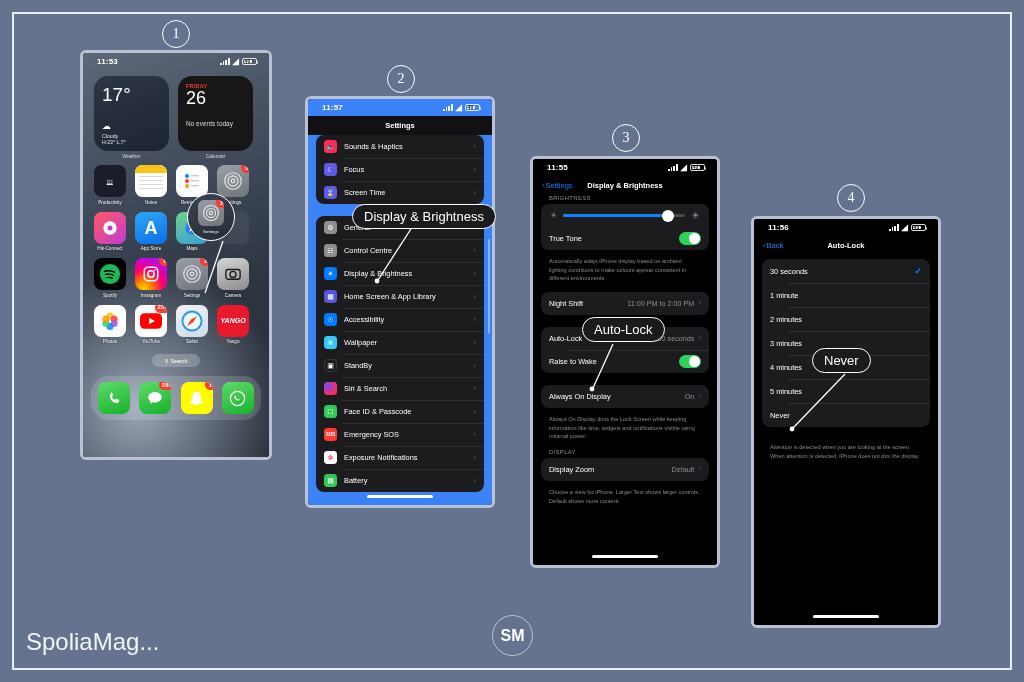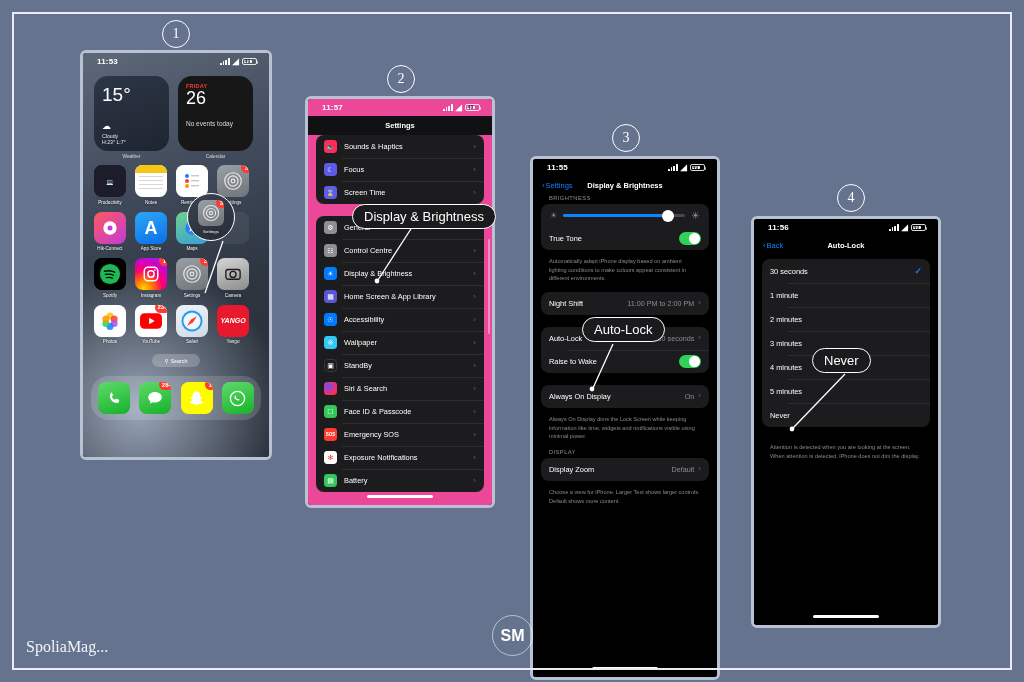--- a/index.html
+++ b/index.html
@@ -199,29 +199,29 @@
     width: 22px; height: 13px; border-radius: 7px; position: relative; flex: none;
   }
   .toggle.on { background: #30d158; }
   .toggle.off { background: #3a3a3c; }
   .toggle .knob { position: absolute; top: 1.3px; width: 10.4px; height: 10.4px; border-radius: 50%; background: #fff; }
   .toggle.on .knob { right: 1.3px; }
   .toggle.off .knob { left: 1.3px; }
 
   
   #phone2 { left: 305px; top: 96px; width: 190px; height: 412px; }
-  #phone2 .screen { background: #ec4899; }
+  #phone2 .screen { background: #3b82f6; }
   #phone2 .nav { background: #111113; }
   .scrollbar {
     position: absolute; right: 2.5px; top: 140px; width: 2px; height: 95px;
     background: rgba(235,235,245,.45); border-radius: 1px;
   }
 
   
-  #phone3 { left: 530px; top: 156px; width: 190px; height: 524px; }
+  #phone3 { left: 530px; top: 156px; width: 190px; height: 412px; }
   .bright-row { display: flex; align-items: center; gap: 6px; padding: 6px 9px; }
   .slider-track {
     flex: 1; height: 3px; background: #48484a; border-radius: 2px; position: relative;
   }
   .slider-fill { position:absolute; left:0; top:0; bottom:0; width: 86%; background: #0a84ff; border-radius: 2px;}
   .slider-knob { position:absolute; left: 86%; top: 50%; transform: translate(-50%,-50%); width: 12px; height: 12px; background: #fff; border-radius: 50%; }
   .sun { color: #8e8e93; font-size: 8px; }
 
   
   #phone4 { left: 751px; top: 216px; width: 190px; height: 412px; }
@@ -257,22 +257,22 @@
     background: linear-gradient(160deg,#3b4350,#272d38);
     display: flex; flex-direction: column; align-items: center; justify-content: center;
     z-index: 30;
   }
   .magnifier .app-ico { width: 26px; height: 26px; border-radius: 6px; }
   .magnifier .app-name { font-size: 4.4px; }
 
   
   .watermark {
     position: absolute; left: 26px; bottom: 26px;
-    color: #f2f4f8; font-size: 16px;
-    font-family: Liberation Serif, serif;
+    color: #f2f4f8; font-size: 24px;
+    font-family: Liberation Sans, sans-serif;
     z-index: 45;
   }
   .logo {
     position: absolute; left: 492px; top: 615px;
     width: 41px; height: 41px; border-radius: 50%;
     border: 1.4px solid rgba(255,255,255,.55);
     display: flex; align-items: center; justify-content: center;
     color: #fff; font-size: 16px; font-weight: bold;
     font-family: "Liberation Sans", sans-serif;
     z-index: 45;
@@ -309,21 +309,21 @@
         <span class="wifi">◢</span>
         <span class="battery">
             <span class="fill" style="width:75%"></span>
             <span class="num">40</span>
           </span>
       </span>
     </div>
 
     <div class="widgets">
       <div class="widget w-weather">
-        <div class="w-temp">15°</div>
+        <div class="w-temp">17°</div>
         <div class="w-cloud">☁</div>
         <div class="w-cond">Cloudy</div>
         <div class="w-hl">H:23° L:7°</div>
       </div>
       <div class="widget w-cal">
         <div class="w-day">FRIDAY</div>
         <div class="w-date">26</div>
         <div class="w-events">No events today</div>
       </div>
     </div>

